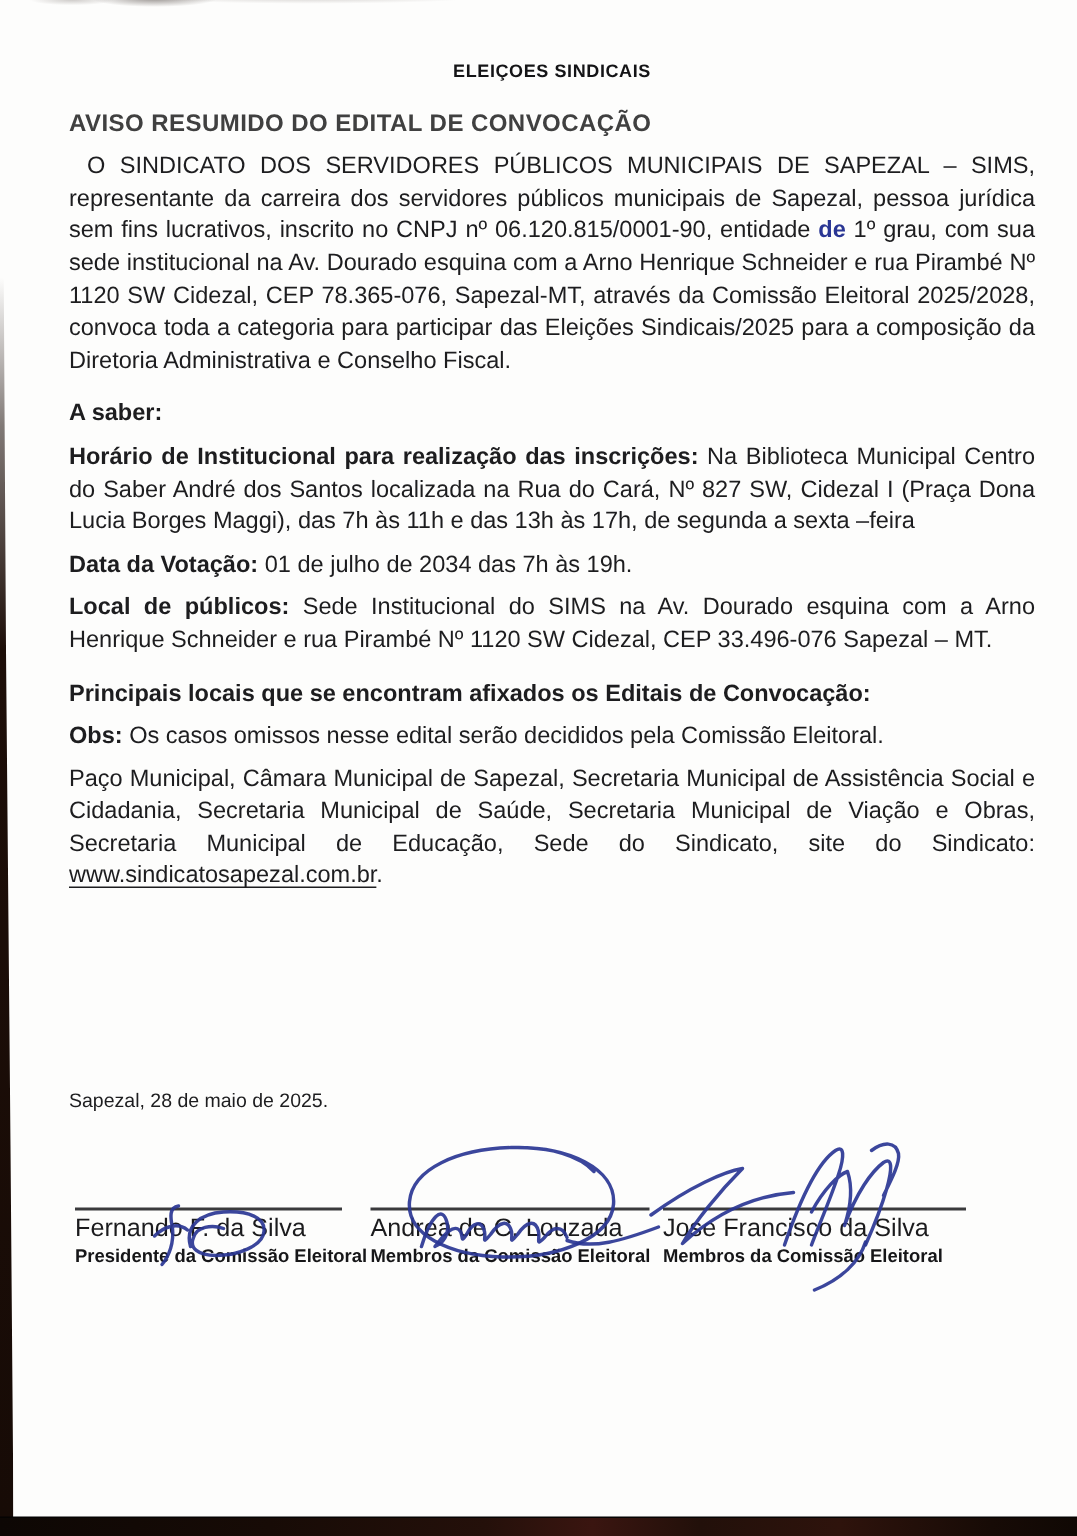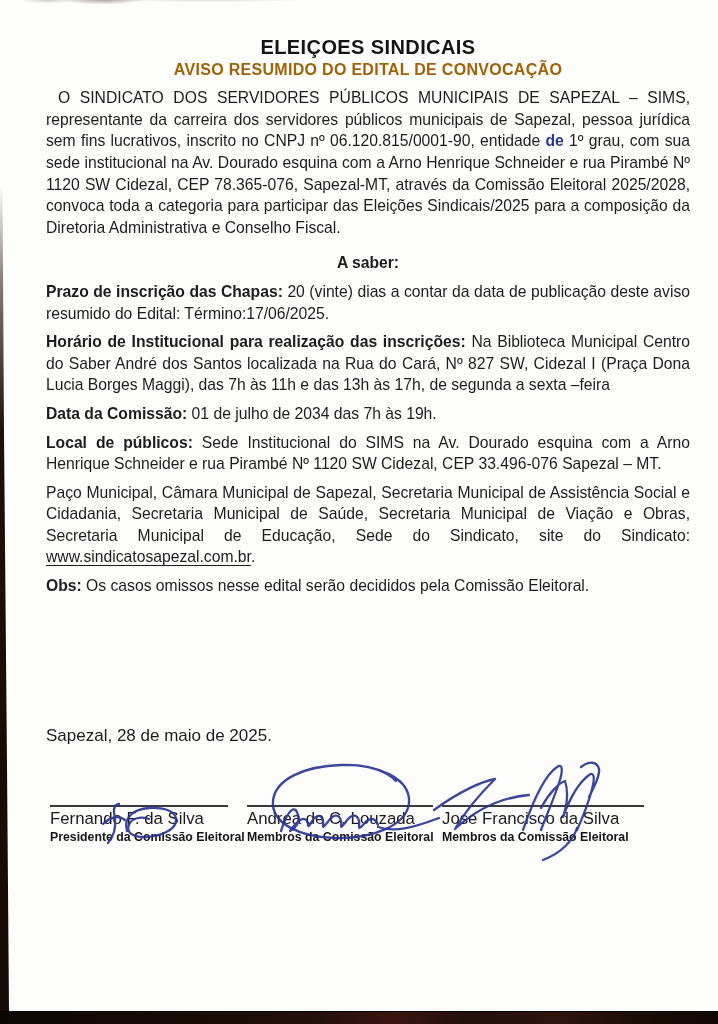--- a/index.html
+++ b/index.html
@@ -34,33 +34,33 @@
       radial-gradient(ellipse 40px 5px at 30px 4px, rgba(100,90,85,0.3), rgba(100,90,85,0) 70%);
   }
   
   .content {
     position:absolute; left:46px; top:0; width:644px;
     color:var(--text, #1d1d1f);
     font-size:15.7px; line-height:21.6px;
   }
   .doc-title {
     margin-top:37px; text-align:center; font-weight:bold;
-    font-size:20px; letter-spacing:0.4px; color:#141416;
+    font-size:12px; letter-spacing:0.4px; color:#141416;
   }
   .doc-subtitle {
-    text-align:center; font-weight:bold;
-    font-size:16px; letter-spacing:0.3px; color:#a16207;
+    margin-top:13px; font-weight:bold;
+    font-size:16px; letter-spacing:0.3px; color:#404040;
   }
   .body-p { text-align:justify; margin-top:7px; }
   .intro { text-indent:12px; }
   .ink-correction { color:var(--ink, #2a3694); font-weight:600; }
-  .bold-head { font-weight:bold; margin-top:14px; text-align:center; }
+  .bold-head { font-weight:bold; margin-top:14px; text-align:left; }
   .lbl { font-weight:bold; }
   .site-link { color:inherit; text-decoration:underline; text-underline-offset:3px; cursor:pointer; }
-  .dateline { position:absolute; left:46px; top:726px; font-size:17px; color:var(--text,#1d1d1f); }
+  .dateline { position:absolute; left:46px; top:726px; font-size:13px; color:var(--text,#1d1d1f); }
   
   .signatures { position:absolute; left:0; top:805px; width:718px; height:110px; }
   .sig-col { position:absolute; top:0; }
   .sig-line { border-top:2px solid #3a3a3c; width:100%; }
   .sig-name { font-size:16.8px; margin-top:2px; color:#1b1b1d; white-space:nowrap; }
   .sig-role { font-size:12.3px; font-weight:bold; margin-top:1px; color:#161618; white-space:nowrap; }
   .sig-svg { position:absolute; overflow:visible; pointer-events:none; }
   .sig-svg path { stroke:var(--ink, #2a3694); stroke-width:2.3; fill:none; stroke-linecap:round; stroke-linejoin:round; opacity:0.92; }
   #sig-col-1 { left:50px; width:178px; }
   #sig-col-2 { left:247px; width:186px; }
@@ -73,32 +73,32 @@
   <div class="paper">
 
     <div class="content">
       <div class="doc-title">ELEIÇOES SINDICAIS</div>
       <div class="doc-subtitle">AVISO RESUMIDO DO EDITAL DE CONVOCAÇÃO</div>
 
       <p class="body-p intro"><span>O SINDICATO DOS SERVIDORES PÚBLICOS MUNICIPAIS DE SAPEZAL – SIMS, representante da carreira dos servidores públicos municipais de Sapezal, pessoa jurídica sem fins lucrativos, inscrito no CNPJ nº 06.120.815/0001-90, entidade </span><span class="ink-correction">de</span><span> 1º grau, com sua sede institucional na Av. Dourado esquina com a Arno Henrique Schneider e rua Pirambé Nº 1120 SW Cidezal, CEP 78.365-076, Sapezal-MT, através da Comissão Eleitoral 2025/2028, convoca toda a categoria para participar das Eleições Sindicais/2025 para a composição da Diretoria Administrativa e Conselho Fiscal.</span></p>
 
       <p class="bold-head">A saber:</p>
 
-      <p class="body-p"><b class="lbl">Prazo de inscrição das Chapas:</b> <span>20 (vinte) dias a contar da data de publicação deste aviso resumido do Edital: Término:17/06/2025.</span></p>
 
       <p class="body-p"><b class="lbl">Horário de Institucional para realização das inscrições:</b> <span>Na Biblioteca Municipal Centro do Saber André dos Santos localizada na Rua do Cará, Nº 827 SW, Cidezal I (Praça Dona Lucia Borges Maggi), das 7h às 11h e das 13h às 17h, de segunda a sexta –feira</span></p>
 
-      <p class="body-p"><b class="lbl">Data da Comissão:</b> <span>01 de julho de 2034 das 7h às 19h.</span></p>
+      <p class="body-p"><b class="lbl">Data da Votação:</b> <span>01 de julho de 2034 das 7h às 19h.</span></p>
 
       <p class="body-p"><b class="lbl">Local de públicos:</b> <span>Sede Institucional do SIMS na Av. Dourado esquina com a Arno Henrique Schneider e rua Pirambé Nº 1120 SW Cidezal, CEP 33.496-076 Sapezal – MT.</span></p>
 
+      <p class="bold-head">Principais locais que se encontram afixados os Editais de Convocação:</p>
+
+      <p class="body-p"><b class="lbl">Obs:</b><span> Os casos omissos nesse edital serão decididos pela Comissão Eleitoral.</span></p>
 
       <p class="body-p"><span>Paço Municipal, Câmara Municipal de Sapezal, Secretaria Municipal de Assistência Social e Cidadania, Secretaria Municipal de Saúde, Secretaria Municipal de Viação e Obras, Secretaria Municipal de Educação, Sede do Sindicato, site do Sindicato: </span><a class="site-link">www.sindicatosapezal.com.br</a><span>.</span></p>
-
-      <p class="body-p"><b class="lbl">Obs:</b><span> Os casos omissos nesse edital serão decididos pela Comissão Eleitoral.</span></p>
     </div>
 
     <div class="dateline">Sapezal, 28 de maio de 2025.</div>
 
     <div class="signatures">
 
       <div class="sig-col" id="sig-col-1">
         <svg class="sig-svg" style="left:42px; bottom:-4px; width:96px; height:56px;" viewBox="0 0 96 56">
           <path d="M27,12 C20,13 22,21 23,27 C24,36 21,45 16,51 M11,32 C18,25 27,23 33,28"></path>
           <path d="M35,39 C31,25 42,17 57,16 C74,15 85,20 84,29 C83,39 66,45 52,45 C40,45 34,40 37,33 C39,26 49,24 57,27"></path>

